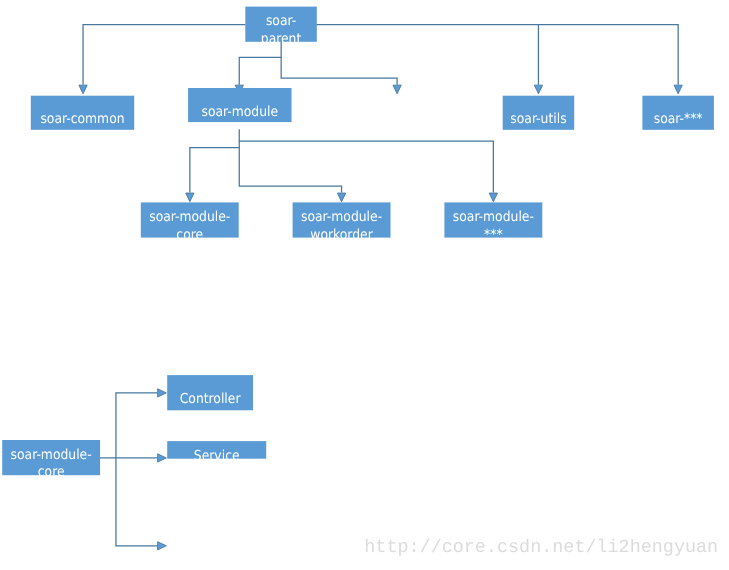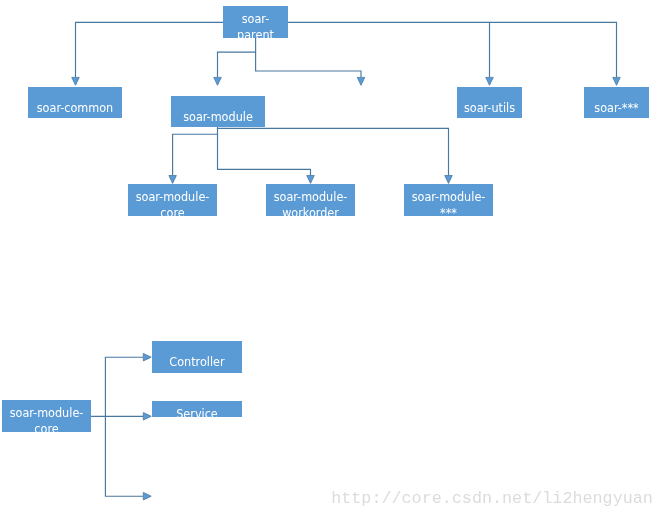--- a/index.html
+++ b/index.html
@@ -61,21 +61,21 @@
         <polygon class="arrowhead" points="306.75,175.5 314.25,175.5 310.5,183.4"></polygon>
       </g>
     </svg>
     <div class="node" style="left:223px;top:6px;width:65px;height:32px">
       <span class="ln">soar-</span>
       <span class="ln">parent</span>
     </div>
     <div class="node" style="left:28px;top:87px;width:94px;height:31px">
       <span class="ln">soar-common</span>
     </div>
-    <div class="node" style="left:171px;top:96px;width:94px;height:31px">
+    <div class="node" style="left:171px;top:80px;width:94px;height:31px">
       <span class="ln">soar-module</span>
     </div>
     <div class="node" style="left:457px;top:87px;width:65px;height:31px">
       <span class="ln">soar-utils</span>
     </div>
     <div class="node" style="left:584px;top:87px;width:65px;height:31px">
       <span class="ln">soar-***</span>
     </div>
     <div class="node" style="left:128px;top:184px;width:89px;height:32px">
       <span class="ln">soar-module-</span>
@@ -103,21 +103,21 @@
       </g>
       <g>
         <path class="edge-line" d="M 105.4 416.3 L 105.4 496.2 L 143 496.2"></path>
         <polygon class="arrowhead" points="143.3,492.45 143.3,499.95 151.2,496.2"></polygon>
       </g>
     </svg>
     <div class="node" style="left:2px;top:400px;width:89px;height:32px">
       <span class="ln">soar-module-</span>
       <span class="ln">core</span>
     </div>
-    <div class="node" style="left:152px;top:341px;width:90px;height:32px">
+    <div class="node" style="left:152px;top:341px;width:78px;height:32px">
       <span class="ln">Controller</span>
     </div>
     <div class="node" style="left:152px;top:401px;width:90px;height:16px">
       <span class="ln">Service</span>
     </div>
   </div>
 
   <div class="watermark">http://core.csdn.net/li2hengyuan</div>
 </div>
 

